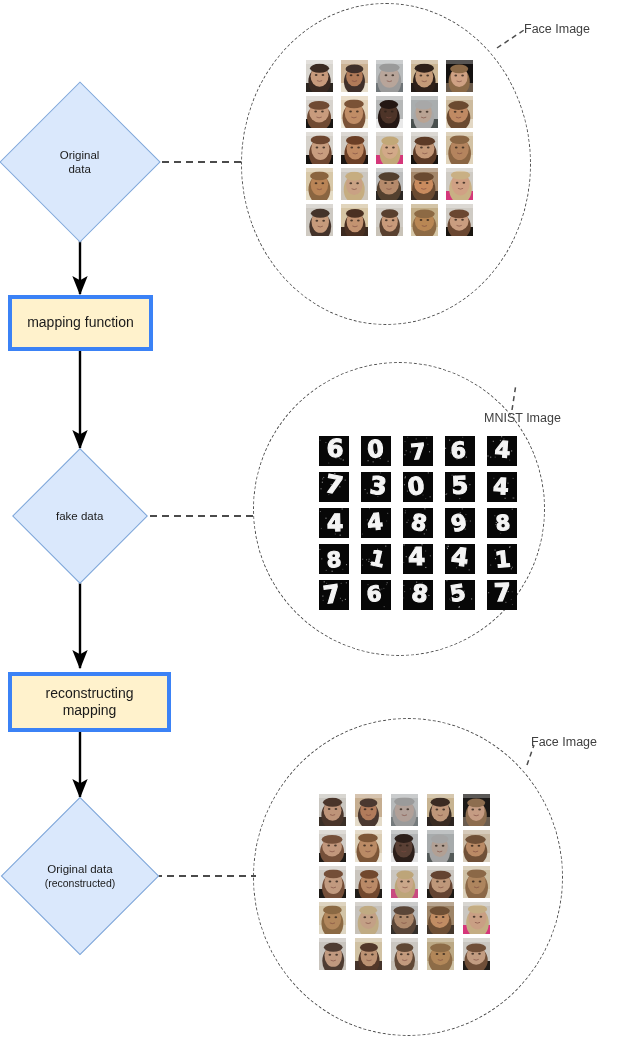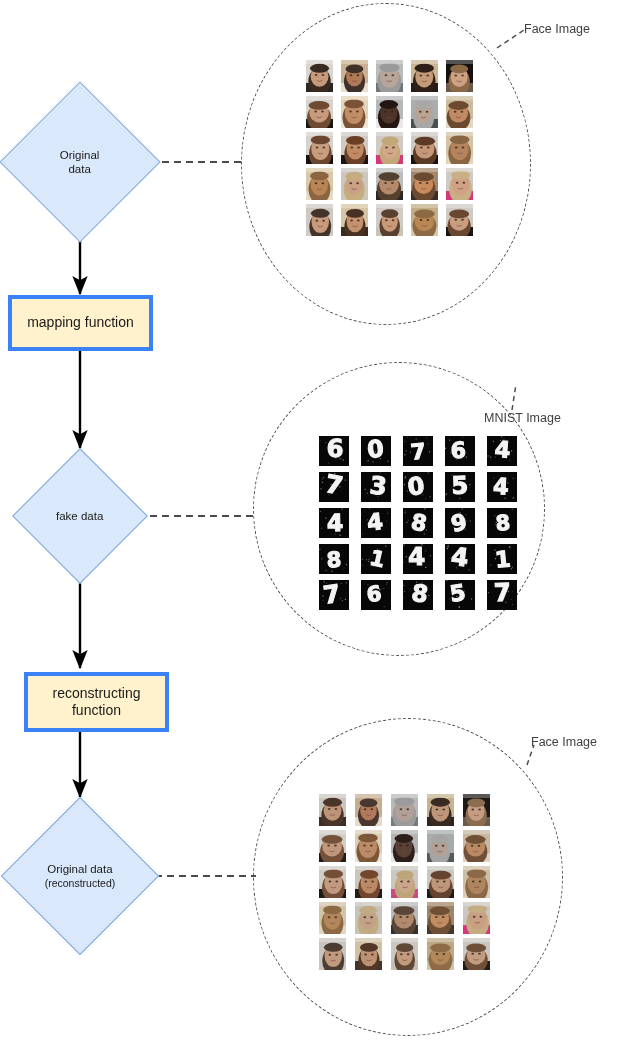--- a/index.html
+++ b/index.html
@@ -142,24 +142,24 @@
   </div>
 
   <div class="node process" style="left:8px; top:295px; width:145px; height:56px;">
     <span>mapping function</span>
   </div>
 
   <div class="node diamond" style="left:32px; top:468px; width:96px; height:96px;">
     <span class="diamond-label">fake data</span>
   </div>
 
-  <div class="node process" style="left:8px; top:672px; width:145px; height:60px;margin-left:16px;">
+  <div class="node process" style="left:8px; top:672px; width:163px; height:60px;">
     <span>
       <span>reconstructing</span><br>
-      <span>function</span>
+      <span>mapping</span>
     </span>
   </div>
 
   <div class="node diamond" style="left:24px; top:820px; width:112px; height:112px;">
     <span class="diamond-label">
       <span>Original data</span><br>
       <span style="font-size:10.5px;">(reconstructed)</span>
     </span>
   </div>
 

